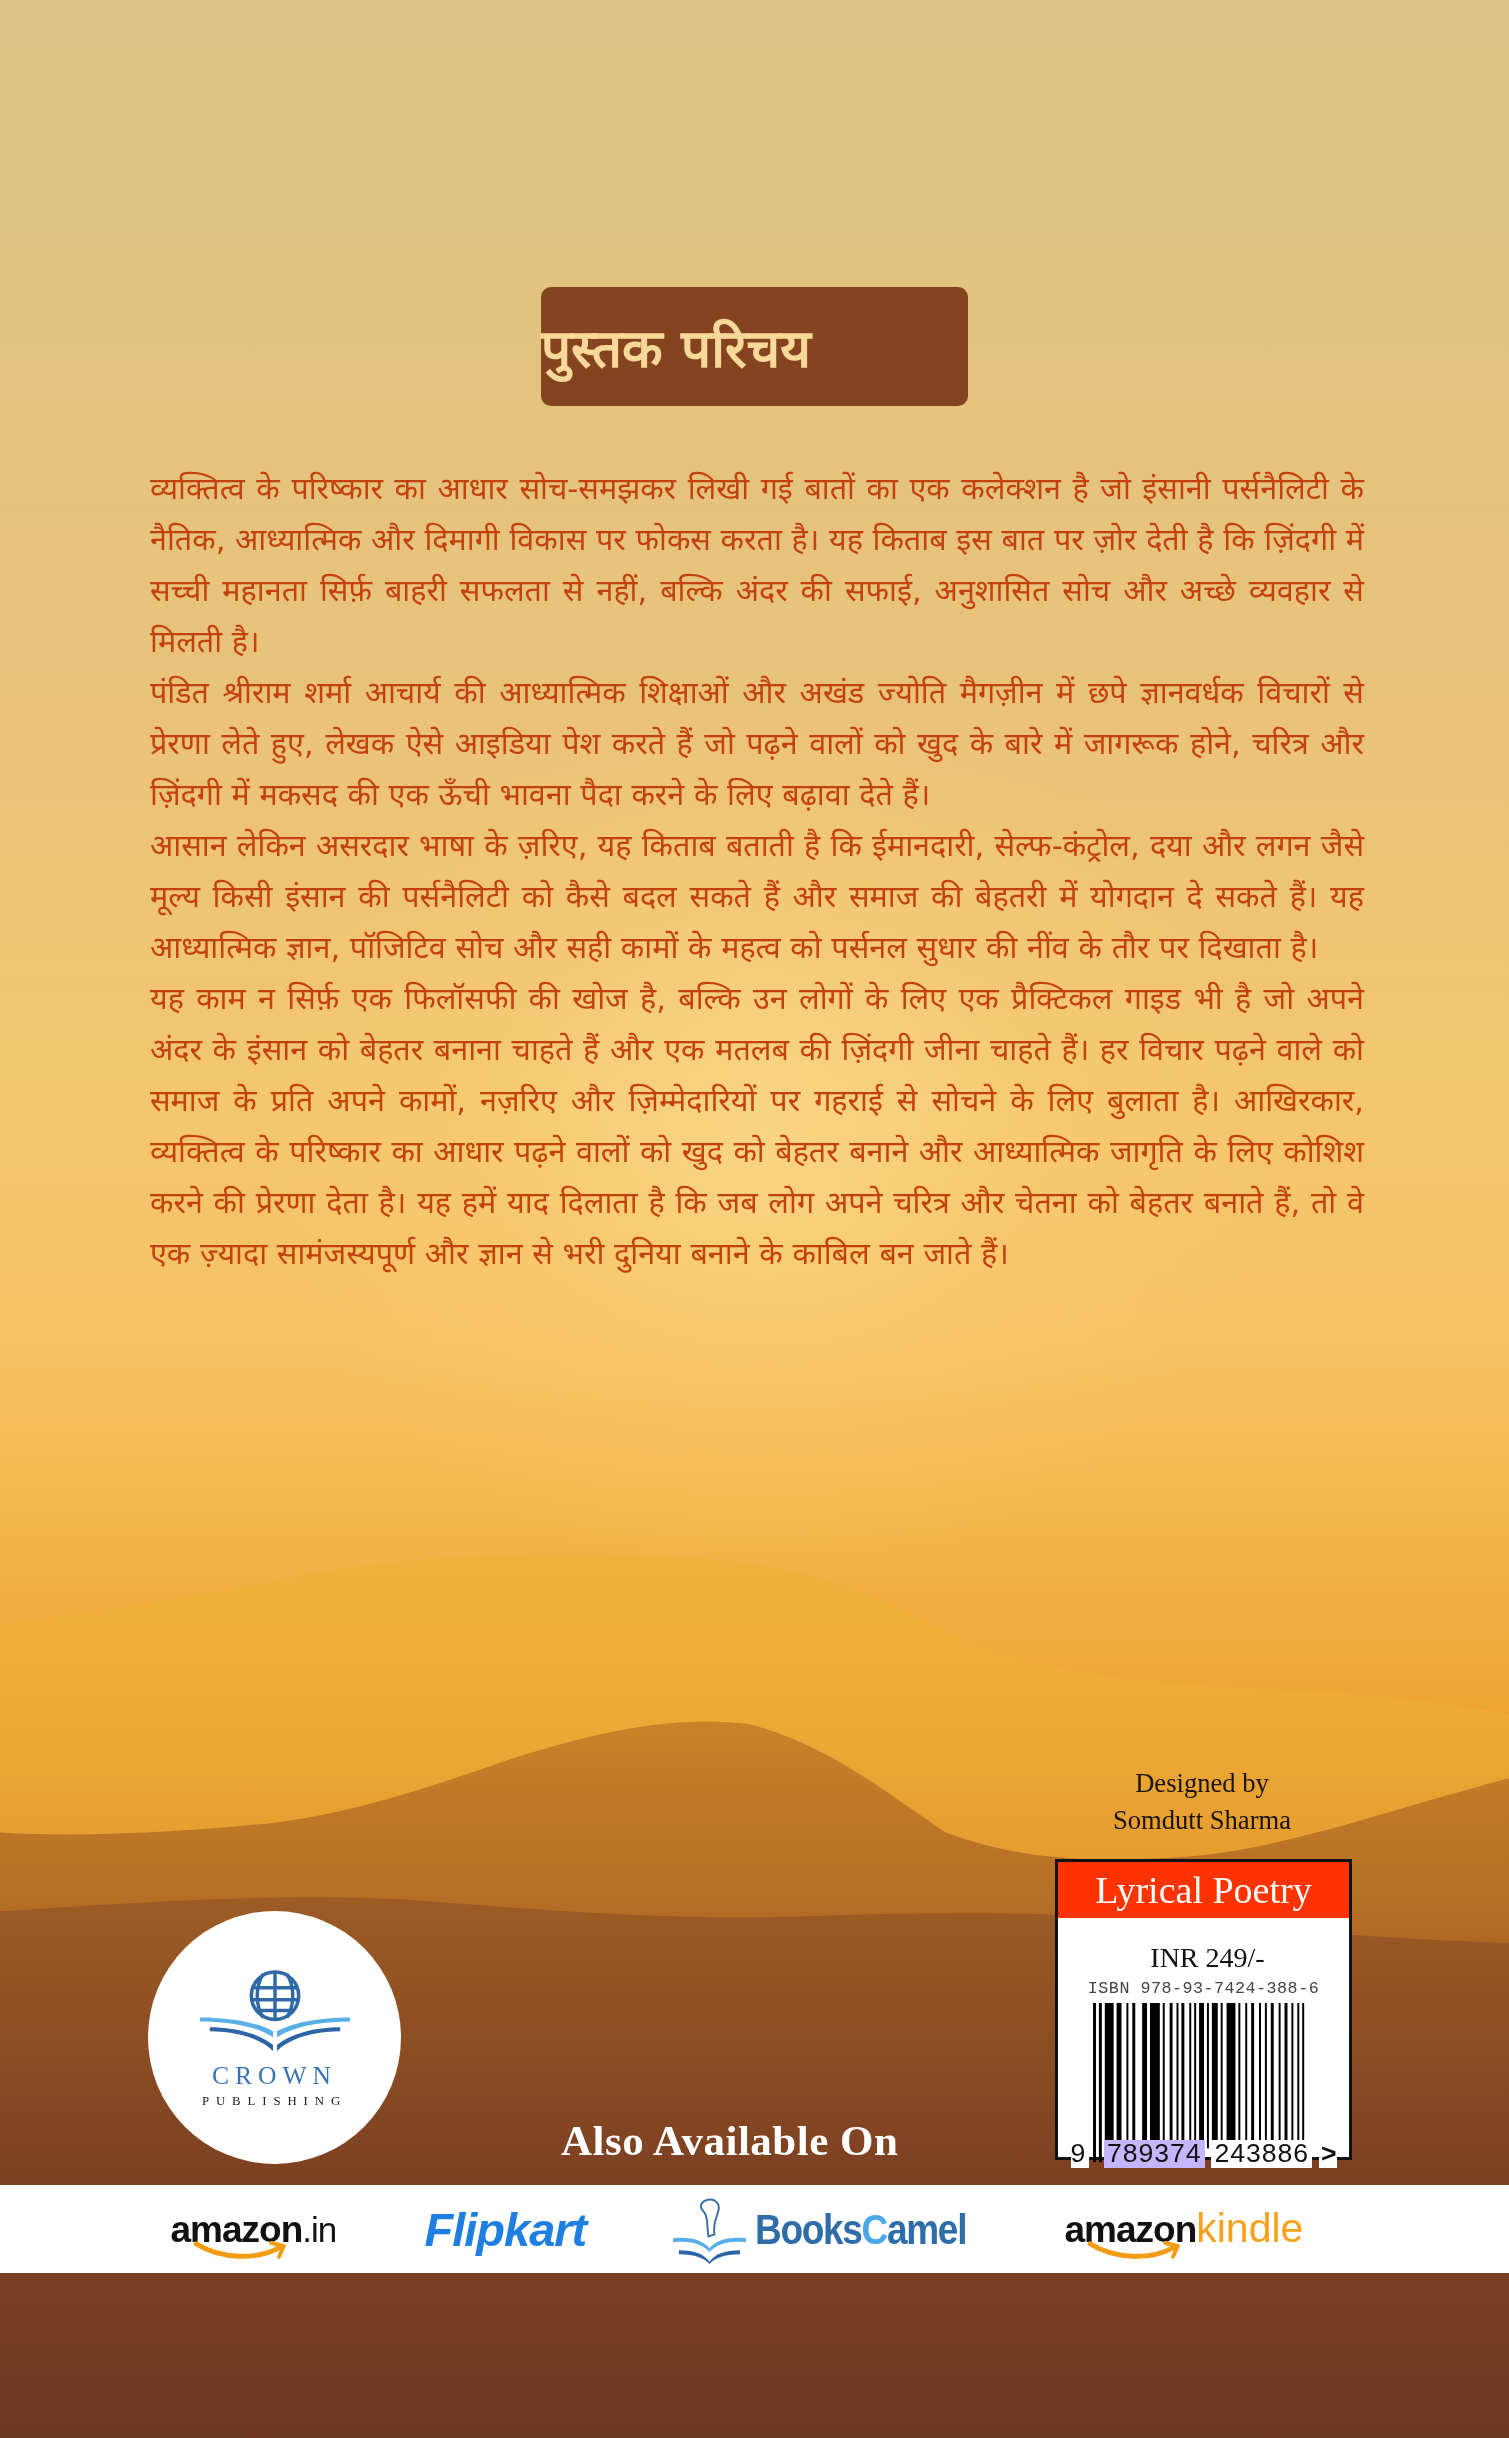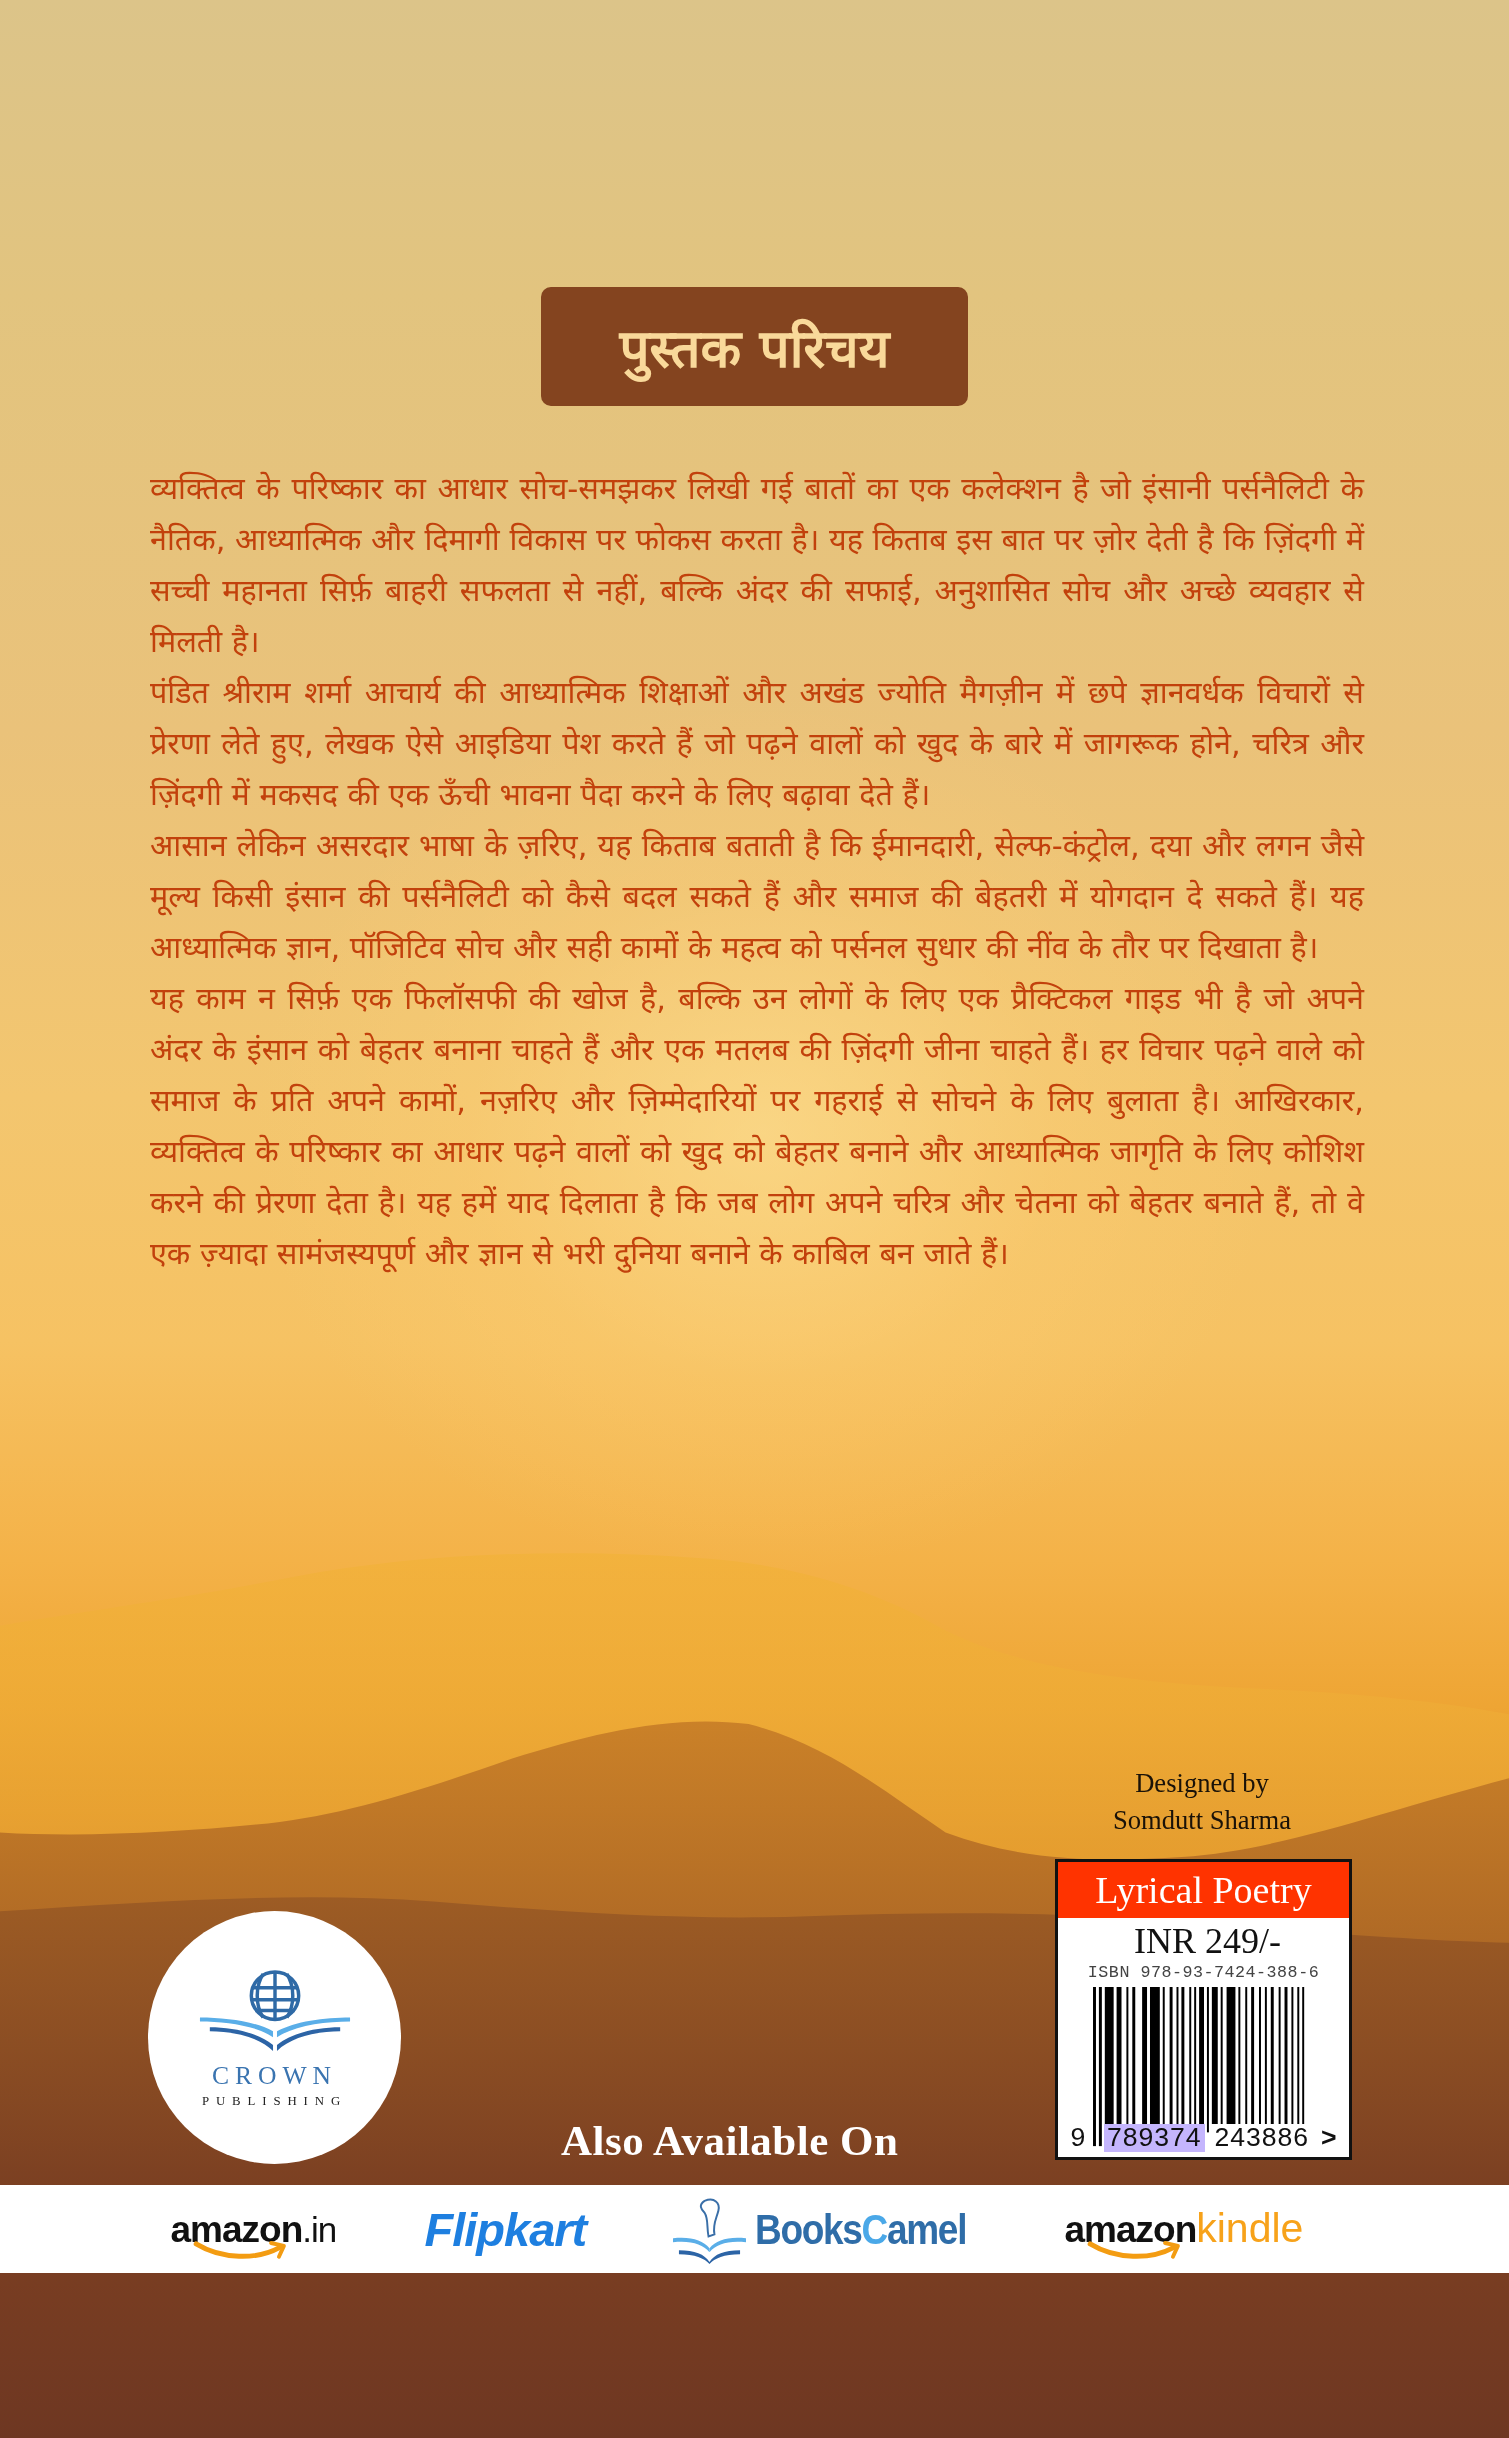--- a/index.html
+++ b/index.html
@@ -30,21 +30,21 @@
       pointer-events: none;
     }
 
     
     .hills { position: absolute; left: 0; top: 1537px; width: 1509px; height: 650px; pointer-events: none; }
 
     
     .title-badge {
       position: absolute; left: 541px; top: 287px; width: 427px; height: 119px;
       background: #84441f; border-radius: 9.9px;
-      display: flex; align-items: center; justify-content: center;
+      display: flex; align-items: center; 
     }
     .title-badge span {
       color: #f9d99a; font-size: 53px; font-weight: bold;
       font-family: "DejaVu Sans", sans-serif;
     }
 
     
     .blurb {
       position: absolute; left: 150px; top: 463px; width: 1214px;
       color: #c2410c; font-size: 30.5px; line-height: 51px;
@@ -65,21 +65,21 @@
       position: absolute; left: 1055px; top: 1859px; width: 297px; height: 301px;
       background: #ffffff; border: 3.9px solid #111;
     }
     .genre {
       background: #ff3300; color: #fff; height: 56px;
       font-family: "Liberation Serif", serif; font-size: 38px;
       display: flex; align-items: center; justify-content: center;
     }
     .price {
       text-align: center; font-family: "Liberation Serif", serif;
-      font-size: 36px; color: #111; line-height: 43px; margin-top: 2px; padding-left: 8px;
+      font-size: 28px; color: #111; line-height: 43px; margin-top: 18px; padding-left: 8px;
     }
     .isbn {
       text-align: center; font-family: "Liberation Mono", monospace;
       font-size: 16.7px; color: #444; letter-spacing: 0.5px; line-height: 19.7px;
     }
     .barcode { position: relative; margin: 3.9px auto 0; width: 266px; height: 165px; }
     .barcode svg { display: block; }
     .barcode-digits {
       position: absolute; left: 0; bottom: 0; width: 266px;
       font-family: "Liberation Sans", sans-serif; font-size: 26.6px; color: #111;

